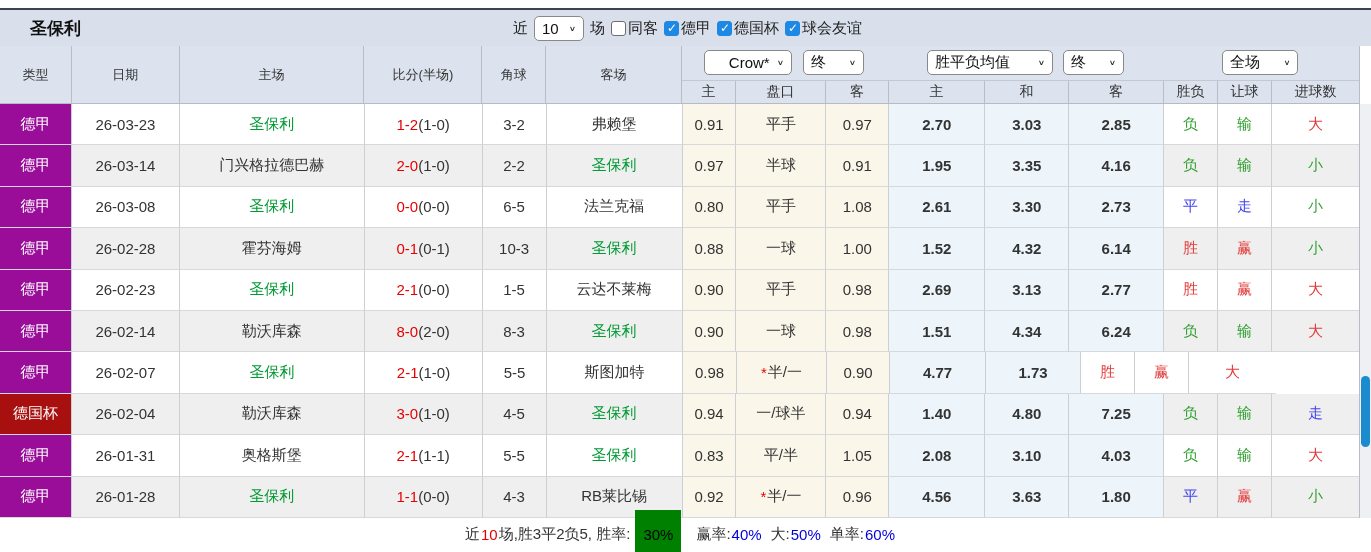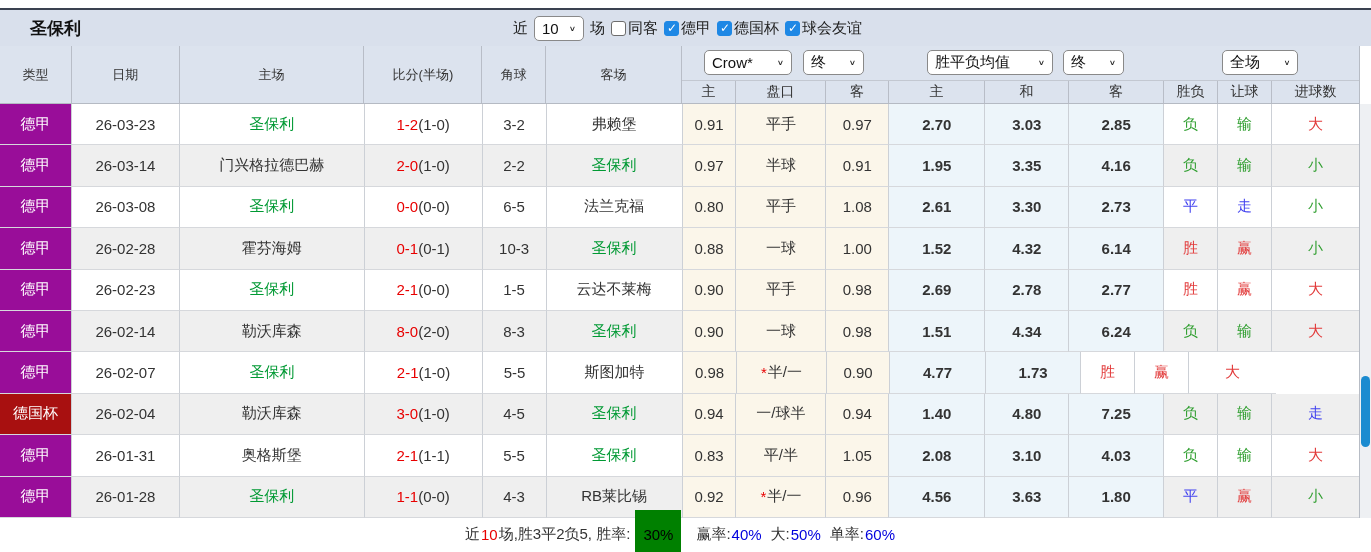--- a/index.html
+++ b/index.html
@@ -27,21 +27,21 @@
 
   
   .table { position:relative; width:1360px; border-right:1px solid #b7bcc5; }
   .thead { position:relative; height:58px; background:#dce3ee; display:flex;
     border-bottom:1px solid #b5bac3; }
   .hcell { display:flex; align-items:center; justify-content:center;
     font-size:13px; color:#333; border-right:1px solid #b8bdc7; height:100%; }
   .th-right { display:flex; flex-direction:column; width:677px; }
   .selects-row { position:relative; height:35px; }
   .selects-row .select { position:absolute; top:4px; }
-  .sel-odds-src { left:22px;  width:88px; }
+  .sel-odds-src { left:22px;  width:88px;justify-content:flex-end; }
   .sel-odds-time{ left:121px; width:61px; }
   .sel-avg-src  { left:245px; width:126px; }
   .sel-avg-time { left:381px; width:61px; }
   .sel-scope    { left:540px; width:76px;font-family:Liberation Mono, monospace; }
   .subheader { display:flex; height:23px; border-top:1px solid #c3c8d1; }
   .shcell { display:flex; align-items:center; justify-content:center;
     font-size:14px; color:#333; border-right:1px solid #b8bdc7; }
   .shcell:last-child, .hcell.last { border-right:none; }
 
   
@@ -251,21 +251,21 @@
           <div class="cell w3">
             <div class="score-ft">2-1</div>
             <div class="score-ht">(0-0)</div>
           </div>
           <div class="cell w4">1-5</div>
           <div class="cell w5">云达不莱梅</div>
           <div class="cell w6 cream">0.90</div>
           <div class="cell w7 cream">平手</div>
           <div class="cell w8 cream">0.98</div>
           <div class="cell w9 lblue">2.69</div>
-          <div class="cell w10 lblue">2.78</div>
+          <div class="cell w10 lblue">3.13</div>
           <div class="cell w11 lblue">2.77</div>
           <div class="cell w12 clr-red">胜</div>
           <div class="cell w13 clr-red">赢</div>
           <div class="cell w14 clr-red">大</div>
         </div>
         <div class="row stripe">
           <div class="cell w0 c-league league-lg">德甲</div>
           <div class="cell w1">26-02-14</div>
           <div class="cell w2">勒沃库森</div>
           <div class="cell w3">

